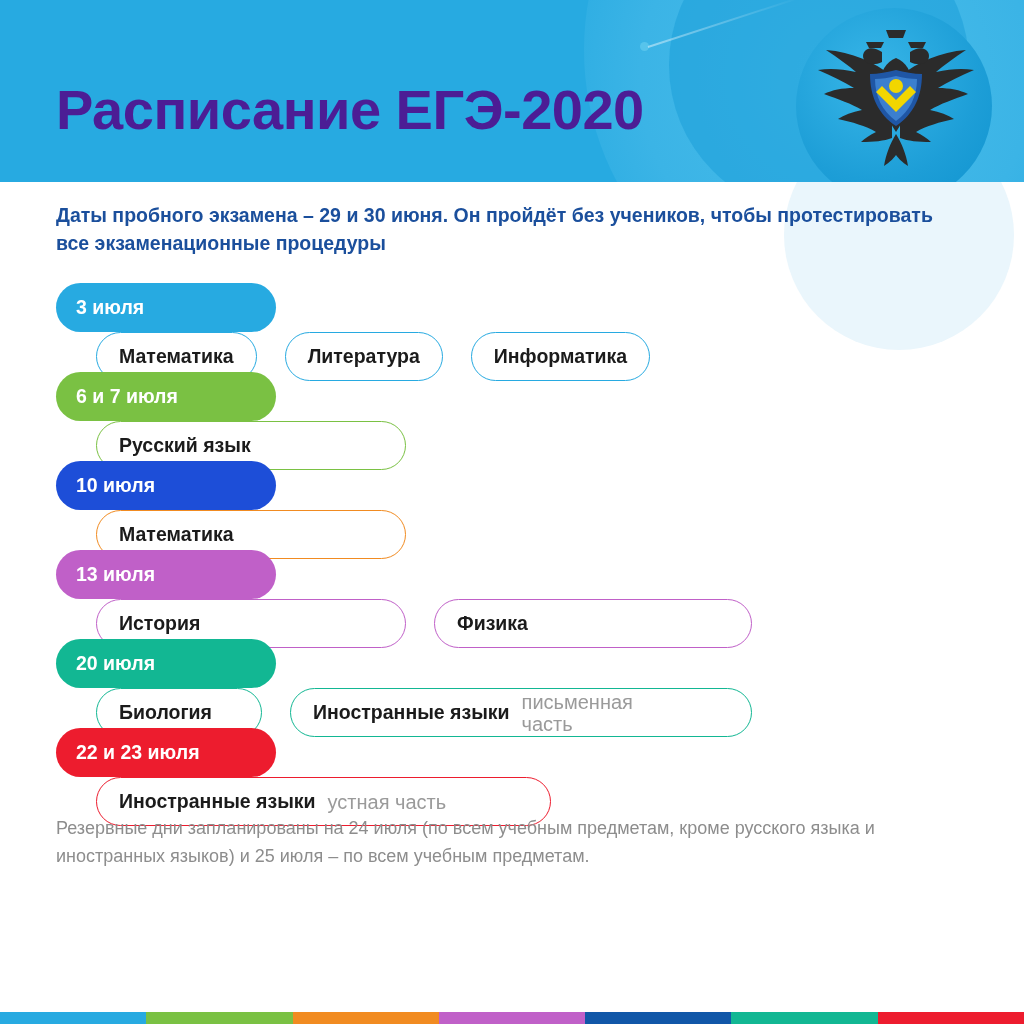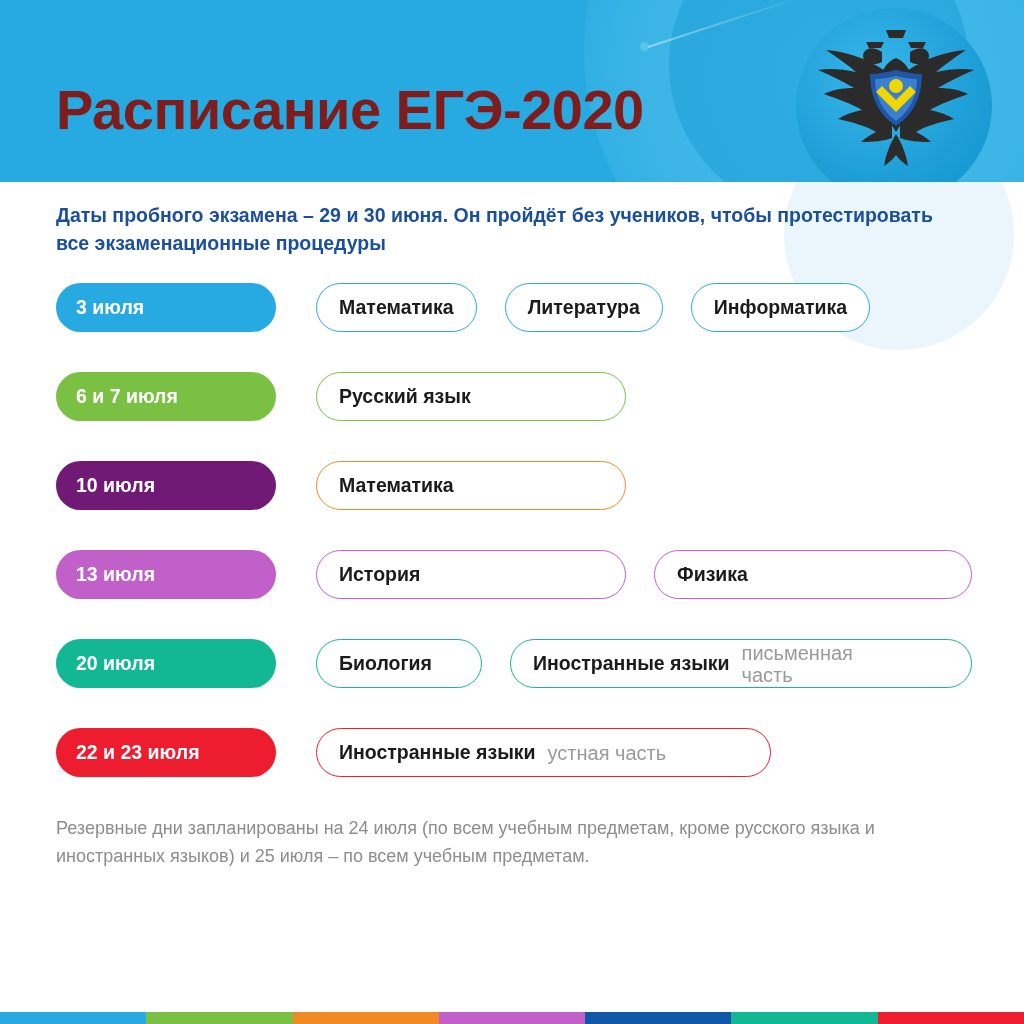--- a/index.html
+++ b/index.html
@@ -67,21 +67,21 @@
     transform-origin: left center;
   }
   .title {
     position: absolute;
     left: 56px;
     top: 82px;
     margin: 0;
     font-size: 56px;
     line-height: 1;
     font-weight: bold;
-    color: #7f1d1d;
+    color: #4c1d95;
     letter-spacing: -.5px;
   }
 
   
   .emblem {
     position: absolute;
     right: 28px;
     top: 8px;
     width: 200px;
     height: 168px;
@@ -127,20 +127,21 @@
   }
 
   .rows {
     margin-top: 26px;
   }
   .row {
     display: flex;
     align-items: flex-start;
     height: 49px;
     margin-bottom: 40px;
+    flex-direction: column;
   }
   .row:last-child { margin-bottom: 15px; }
 
   .date-pill {
     flex: 0 0 auto;
     width: 220px;
     height: 49px;
     border-radius: 25px;
     display: flex;
     align-items: center;
@@ -270,21 +271,21 @@
       <div class="row">
         <div class="date-pill" style="background:#7ac143">6 и 7 июля</div>
         <div class="subjects">
           <div class="subject" style="border-color:#7ac143; width:310px">
             <span>Русский язык</span>
           </div>
         </div>
       </div>
 
       <div class="row">
-        <div class="date-pill" style="background:#701a75">10 июля</div>
+        <div class="date-pill" style="background:#1d4ed8">10 июля</div>
         <div class="subjects">
           <div class="subject" style="border-color:#f18b21; width:310px">
             <span>Математика</span>
           </div>
         </div>
       </div>
 
       <div class="row">
         <div class="date-pill" style="background:#c060c8">13 июля</div>
         <div class="subjects">

